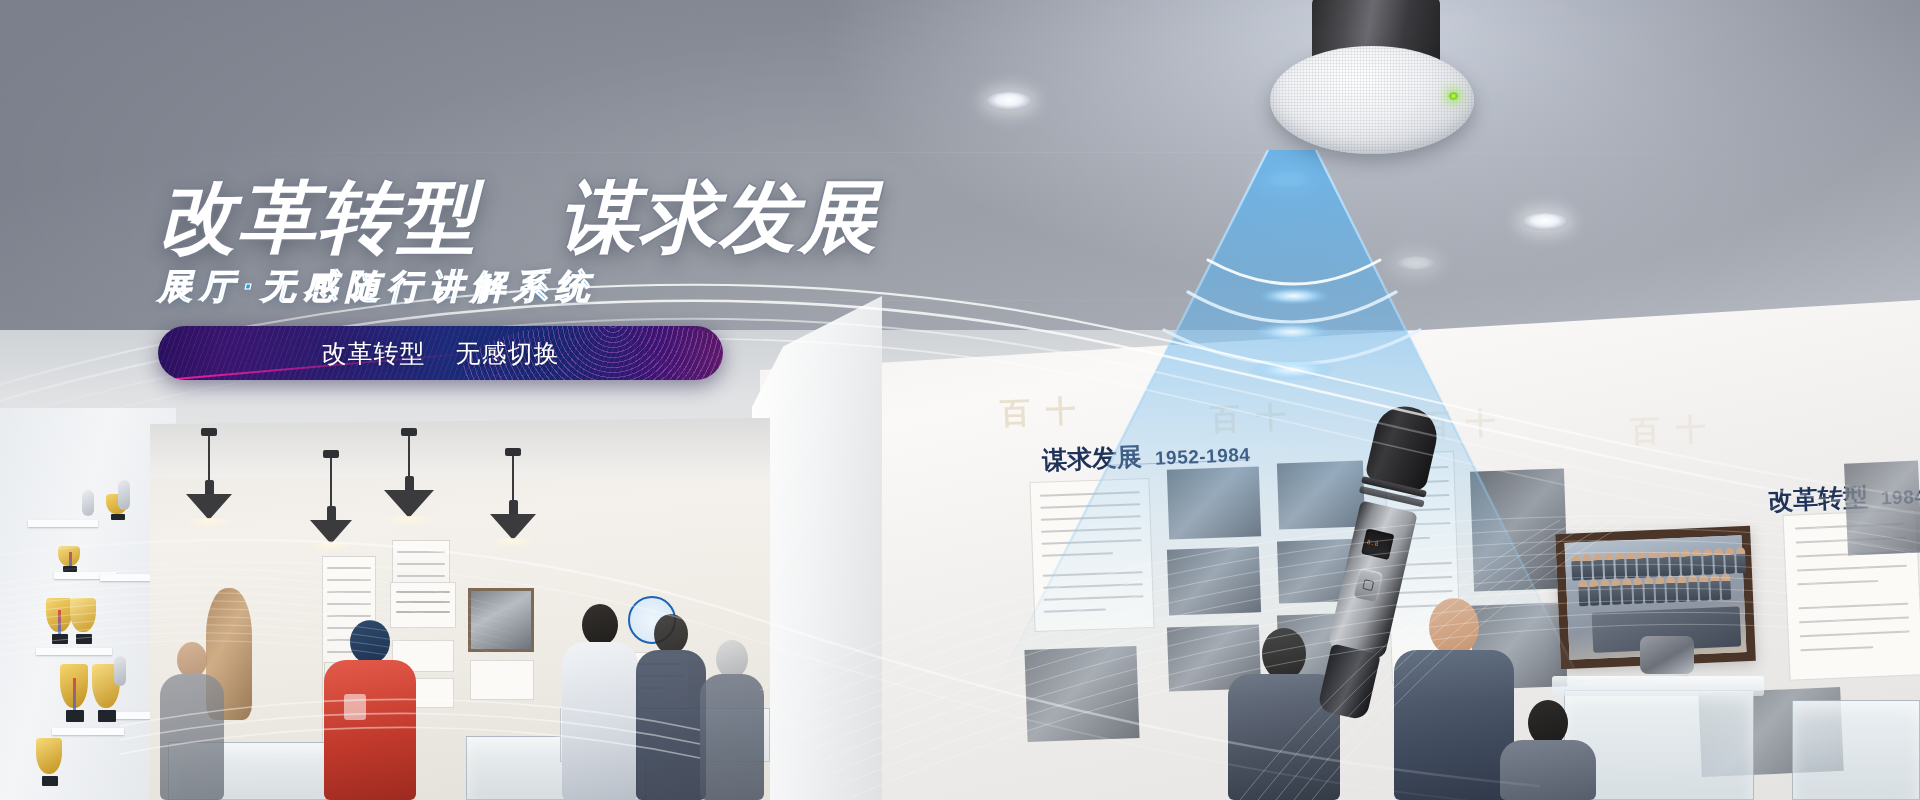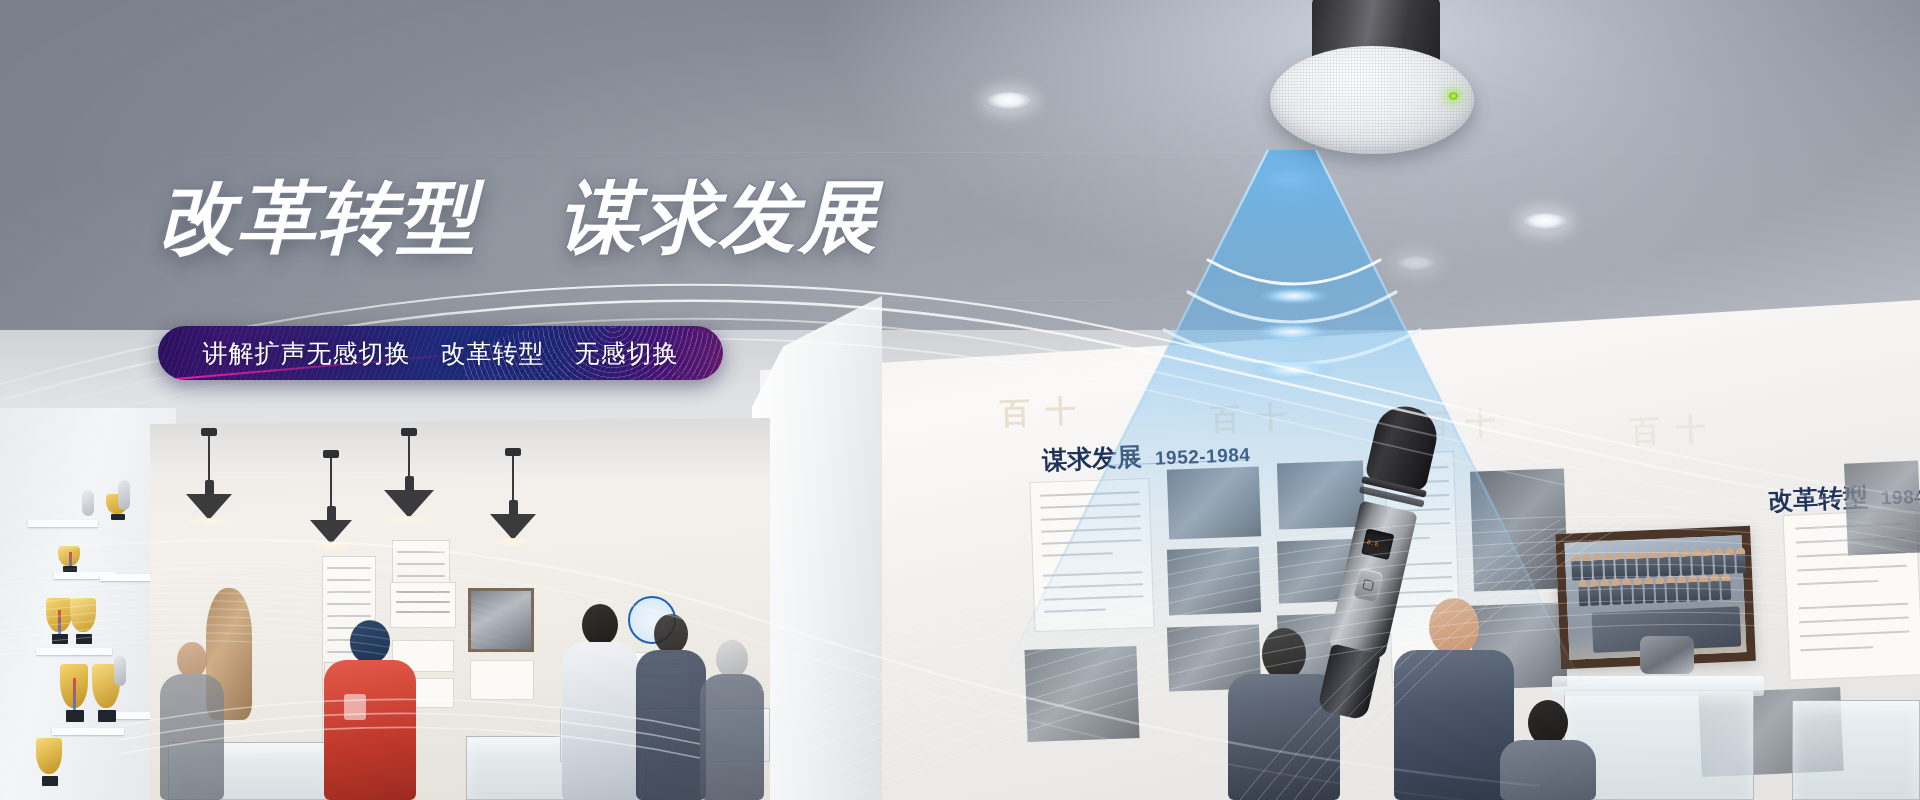--- a/index.html
+++ b/index.html
@@ -674,22 +674,22 @@
   </div>
 
   <div class="copy">
 
     <div class="headline">
       <span>改革转型</span>
       <span class="gap"></span>
       <span>谋求发展</span>
     </div>
 
+    <div class="subhead">展厅·无感随行讲解系统</div>
 
     <div class="pill">
-      <span>讲解扩声无感切换</span>
       <span>改革转型</span>
       <span>无感切换</span>
     </div>
 
   </div>
 
 </div>
 
 </body></html>

